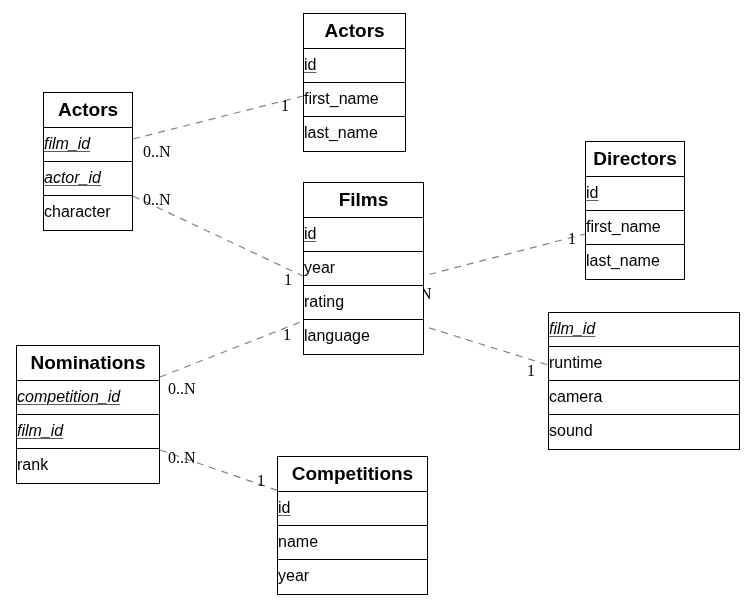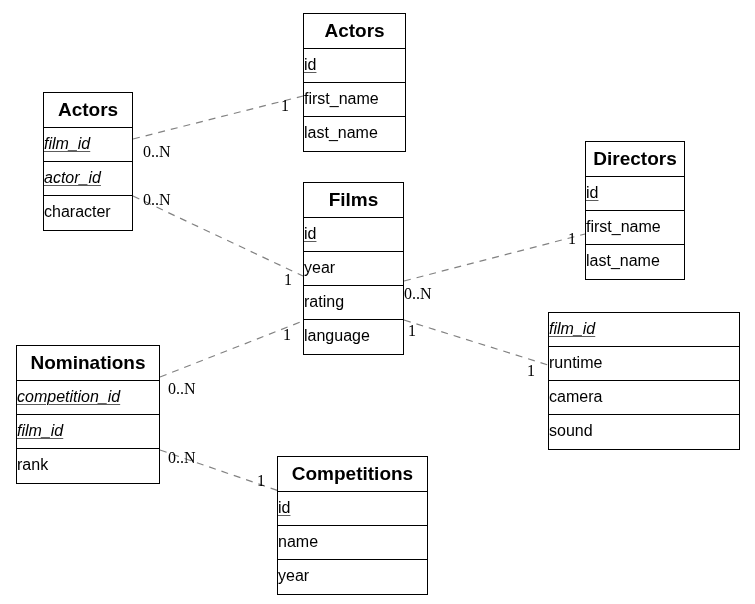--- a/index.html
+++ b/index.html
@@ -73,21 +73,21 @@
     <div class="tbl-row">last_name</div>
   </div>
 
   <div class="tbl" style="left:43px;top:92px;width:90px;">
     <div class="tbl-title">Actors</div>
     <div class="tbl-row pk fk">film_id</div>
     <div class="tbl-row pk fk">actor_id</div>
     <div class="tbl-row">character</div>
   </div>
 
-  <div class="tbl" style="left:303px;top:182px;width:101px;">
+  <div class="tbl" style="left:303px;top:182px;width:121px;">
     <div class="tbl-title">Films</div>
     <div class="tbl-row pk">id</div>
     <div class="tbl-row">year</div>
     <div class="tbl-row">rating</div>
     <div class="tbl-row">language</div>
   </div>
 
   <div class="tbl" style="left:585px;top:141px;width:100px;">
     <div class="tbl-title">Directors</div>
     <div class="tbl-row pk">id</div>

